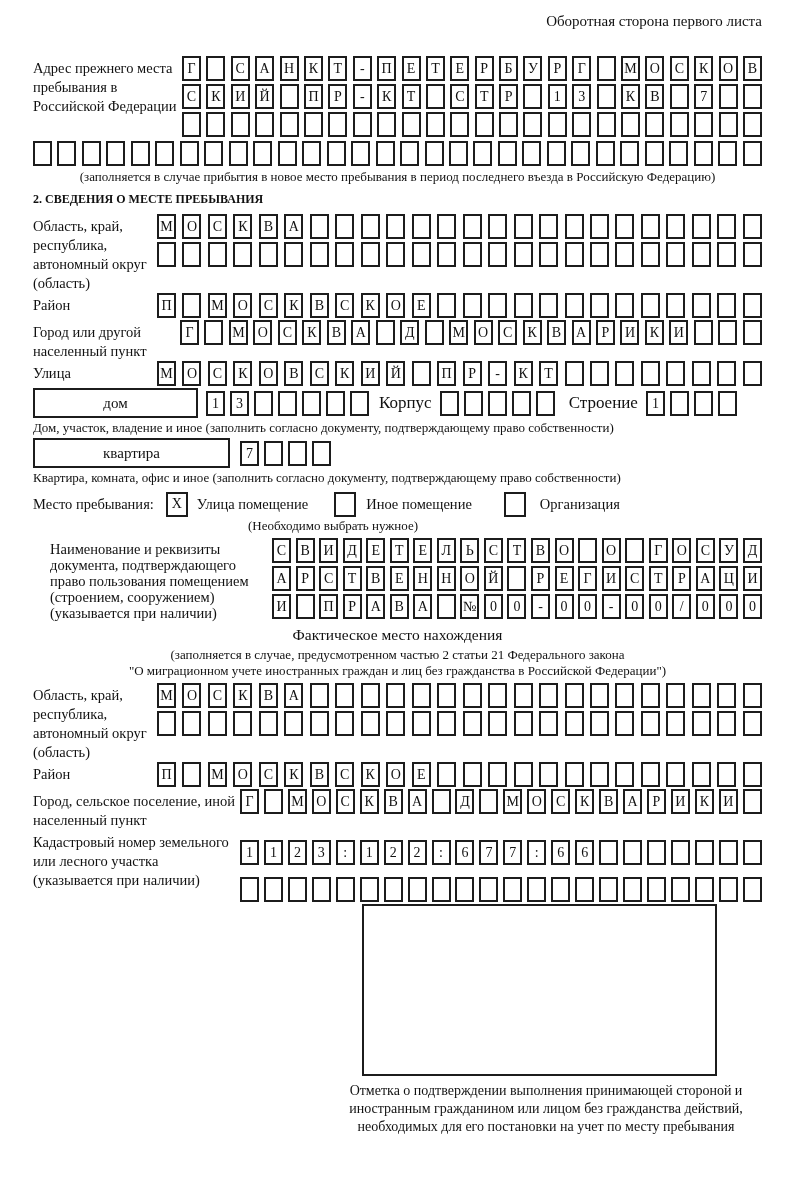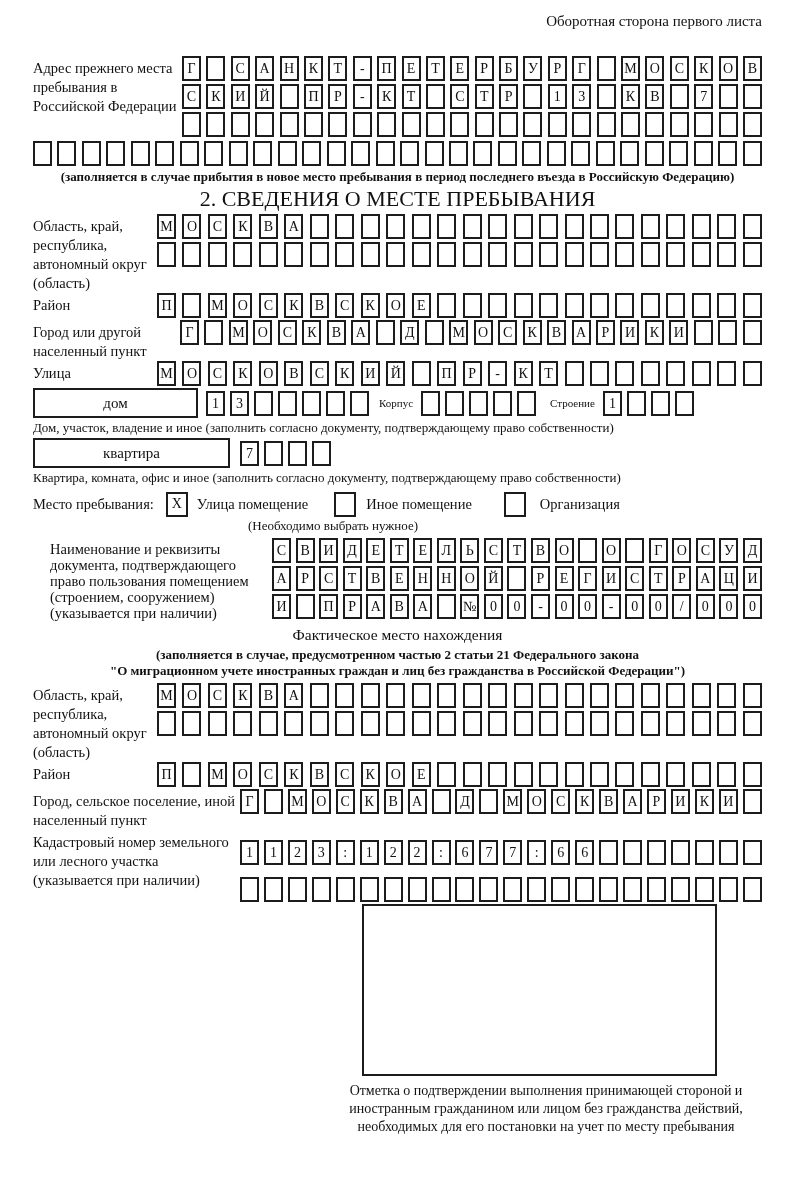--- a/index.html
+++ b/index.html
@@ -25,31 +25,31 @@
     flex:0 0 19px; width:19px; height:25px; box-sizing:border-box;
     border:2px solid #1c1c1c; background:#fff;
     display:flex; align-items:center; justify-content:center;
     font-size:14px; line-height:21px; text-align:center;
   }
   .g .box { margin-right:5px; }
   .g { display:flex; }
   .g .box:last-child { margin-right:0; }
 
   .note { font-size:13px; line-height:16px; }
-  .center { text-align:center;font-weight:bold; }
-  .h2 { font-weight:normal; font-size:22px; line-height:20px; text-align:center; }
+  .center { text-align:center; }
+  .h2 { font-weight:bold; font-size:12px; line-height:20px; }
   .h3 { font-weight:normal; font-size:15.5px; line-height:20px; text-align:center; }
 
   .houserow { display:flex; align-items:center; height:30px; margin-top:2px; }
   .widebox {
     box-sizing:border-box; border:2px solid #1c1c1c; height:30px;
     display:flex; align-items:center; justify-content:center; font-size:15px;
   }
   .wb165 { width:165px; } .wb197 { width:197px; }
-  .inl-lbl { font-size:11px; white-space:nowrap; }
+  .inl-lbl { font-size:17px; white-space:nowrap; }
 
   .stayrow { display:flex; align-items:center; height:26px; margin-top:5px; font-size:14.5px; }
   .cbox {
     box-sizing:border-box; width:22px; height:25px; border:2px solid #1c1c1c;
     display:flex; align-items:center; justify-content:center; font-size:14px; flex:none;
   }
 
   .stampbox {
     box-sizing:border-box; border:2px solid #1c1c1c;
     width:355px; height:172px; margin-left:329px; margin-top:2px; background:#fff;

